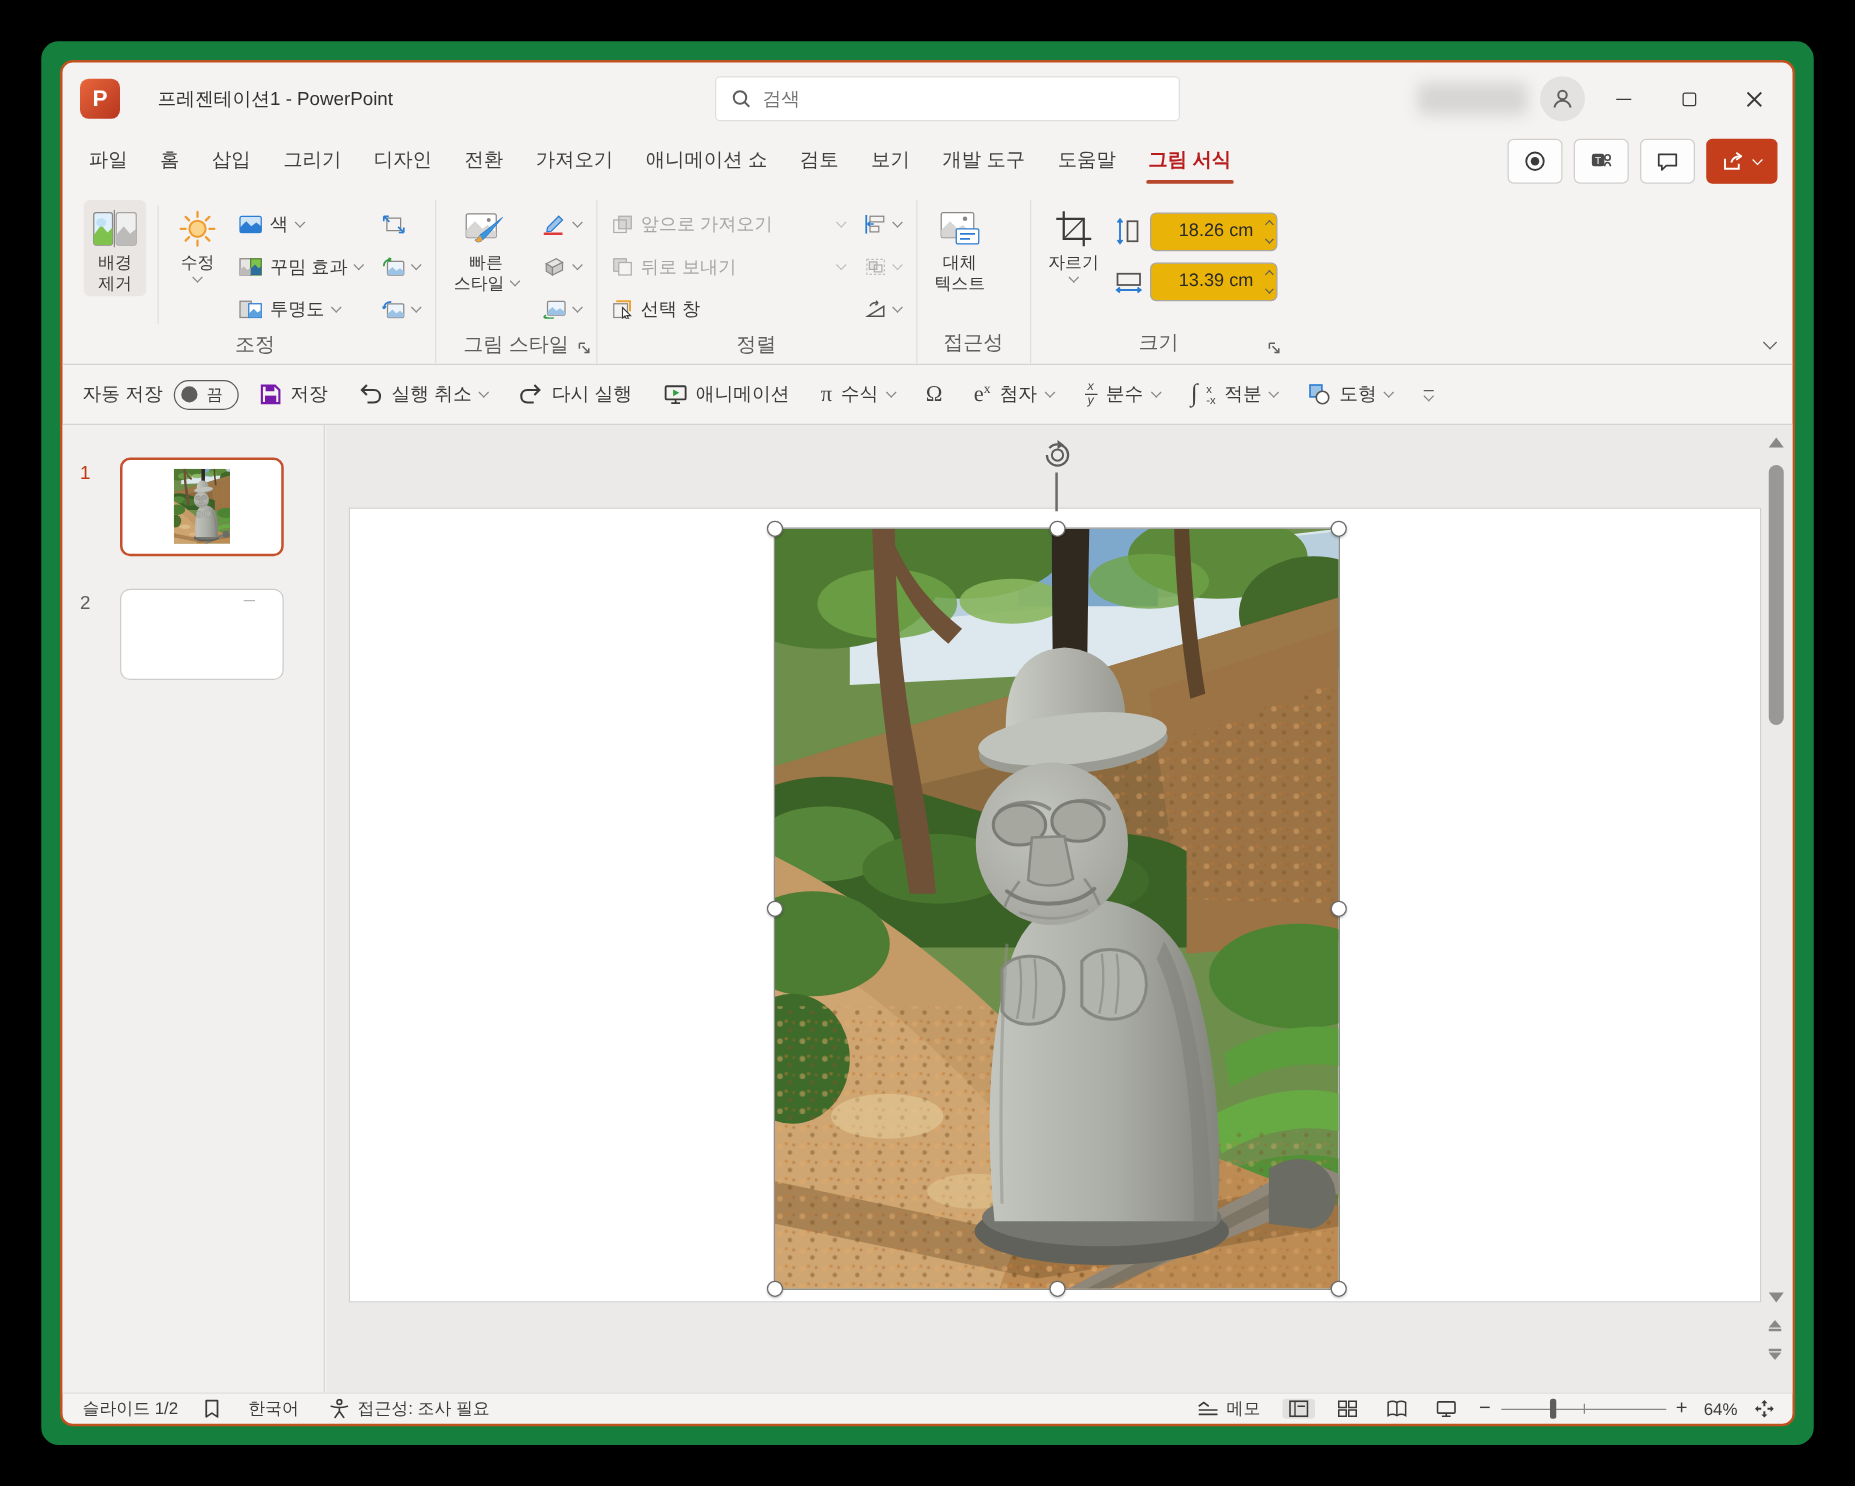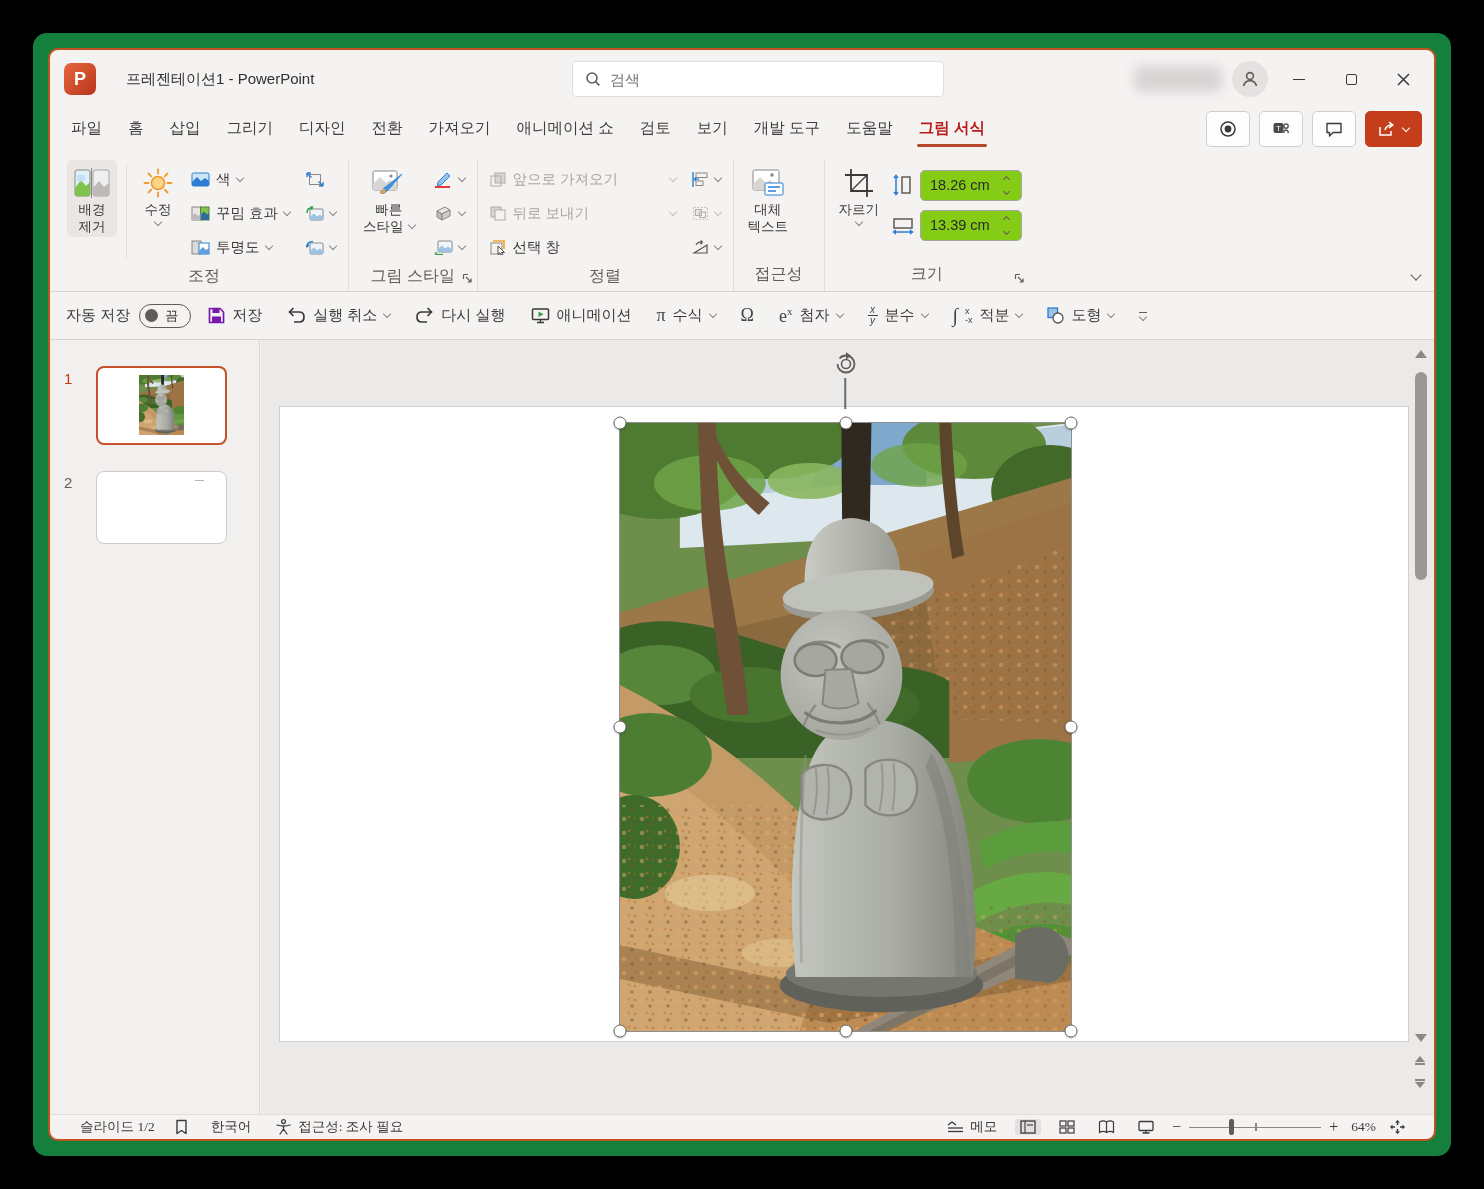--- a/index.html
+++ b/index.html
@@ -48,21 +48,21 @@
             font-size:13.5px; line-height:1.3; color:#3b3a39; gap:3px; text-align:center; white-space:nowrap; }
   .bigbtn.on { background:#e9e6e4; }
   .vdiv { width:1px; background:#e1dfdd; align-self:stretch; margin:4px 3px; }
   .stack { display:flex; flex-direction:column; justify-content:flex-start; padding-top:4px; gap:3px; }
   .srow { display:flex; align-items:center; gap:6px; height:31px; font-size:14.5px; color:#3b3a39; padding:0 5px; border-radius:4px; white-space:nowrap; }
   .srow.disabled, .disabled { color:#a8a6a4; }
   .chv { display:inline-block; width:6px; height:6px; border-right:1.5px solid currentColor; border-bottom:1.5px solid currentColor;
          transform:rotate(45deg); margin-top:-3px; flex:none; }
   .chv.gray { color:#8a8886; }
   .sizerow { display:flex; align-items:center; gap:6px; height:34px; }
-  .sizefield { display:flex; align-items:center; border:1px solid #a8a6a4; border-radius:5px; background:#84cc16; height:31px; width:102px; padding:0 0 0 9px; }
+  .sizefield { display:flex; align-items:center; border:1px solid #a8a6a4; border-radius:5px; background:#eab308; height:31px; width:102px; padding:0 0 0 22px; }
   .sizefield input { border:none; outline:none; width:66px; font-size:14.5px; color:#2a2a2a; font-family:inherit; background:transparent; }
   .spin { display:flex; flex-direction:column; width:20px; }
   .spin span { height:14px; display:flex; align-items:center; justify-content:center; }
   .spin .chv { width:5px; height:5px; color:#605e5c; }
   .chv.up { transform:rotate(-135deg); margin-top:3px; }
   .ribbon-collapse { position:absolute; right:14px; bottom:8px; }
 
   
   .qat { position:absolute; left:0; top:242px; width:100%; height:48px; border-bottom:1px solid #d5d3d1;
          display:flex; align-items:center; padding:0 16px; gap:9px; font-size:15px; }
@@ -95,21 +95,21 @@
   .tri { width:0; height:0; border-left:6px solid transparent; border-right:6px solid transparent; }
   .tri.up { border-bottom:8px solid #8a8886; }
   .tri.down { border-top:8px solid #8a8886; }
   .scr-btn { position:absolute; left:2px; display:flex; flex-direction:column; align-items:center; gap:1px; }
   .tri.sm { border-left-width:5px; border-right-width:5px; }
   .tri.sm.up { border-bottom-width:6px; }
   .tri.sm.down { border-top-width:6px; }
 
   
   .statusbar { position:absolute; left:0; bottom:0; width:100%; height:25px; border-top:1px solid #e0dedc;
-               display:flex; align-items:center; font-size:13.5px; color:#3b3a39; padding:0 24px;font-family:Liberation Serif, serif; }
+               display:flex; align-items:center; font-size:13.5px; color:#3b3a39; padding:0 10px; }
   .sb-left { display:flex; align-items:center; gap:20px; padding-left:6px; }
   .sb-right { margin-left:auto; display:flex; align-items:center; gap:13px; padding-right:4px; }
   .sb-item { display:flex; align-items:center; gap:6px; padding:1px 5px; border-radius:3px; }
   .sb-item.on { background:#e2e0de; }
   .zoomline { display:flex; align-items:center; gap:8px; }
   .ztrack { position:relative; width:132px; height:16px; }
   .ztrack .line { position:absolute; left:0; right:0; top:7.5px; height:1.5px; background:#8a8886; }
   .ztrack .tick { position:absolute; left:50%; top:4px; width:1.5px; height:8px; background:#8a8886; }
   .ztrack .zthumb { position:absolute; left:30%; top:0; width:5px; height:16px; border-radius:2px; background:#5f5d5b; }
   .zglyph { font-size:16px; color:#3b3a39; }

